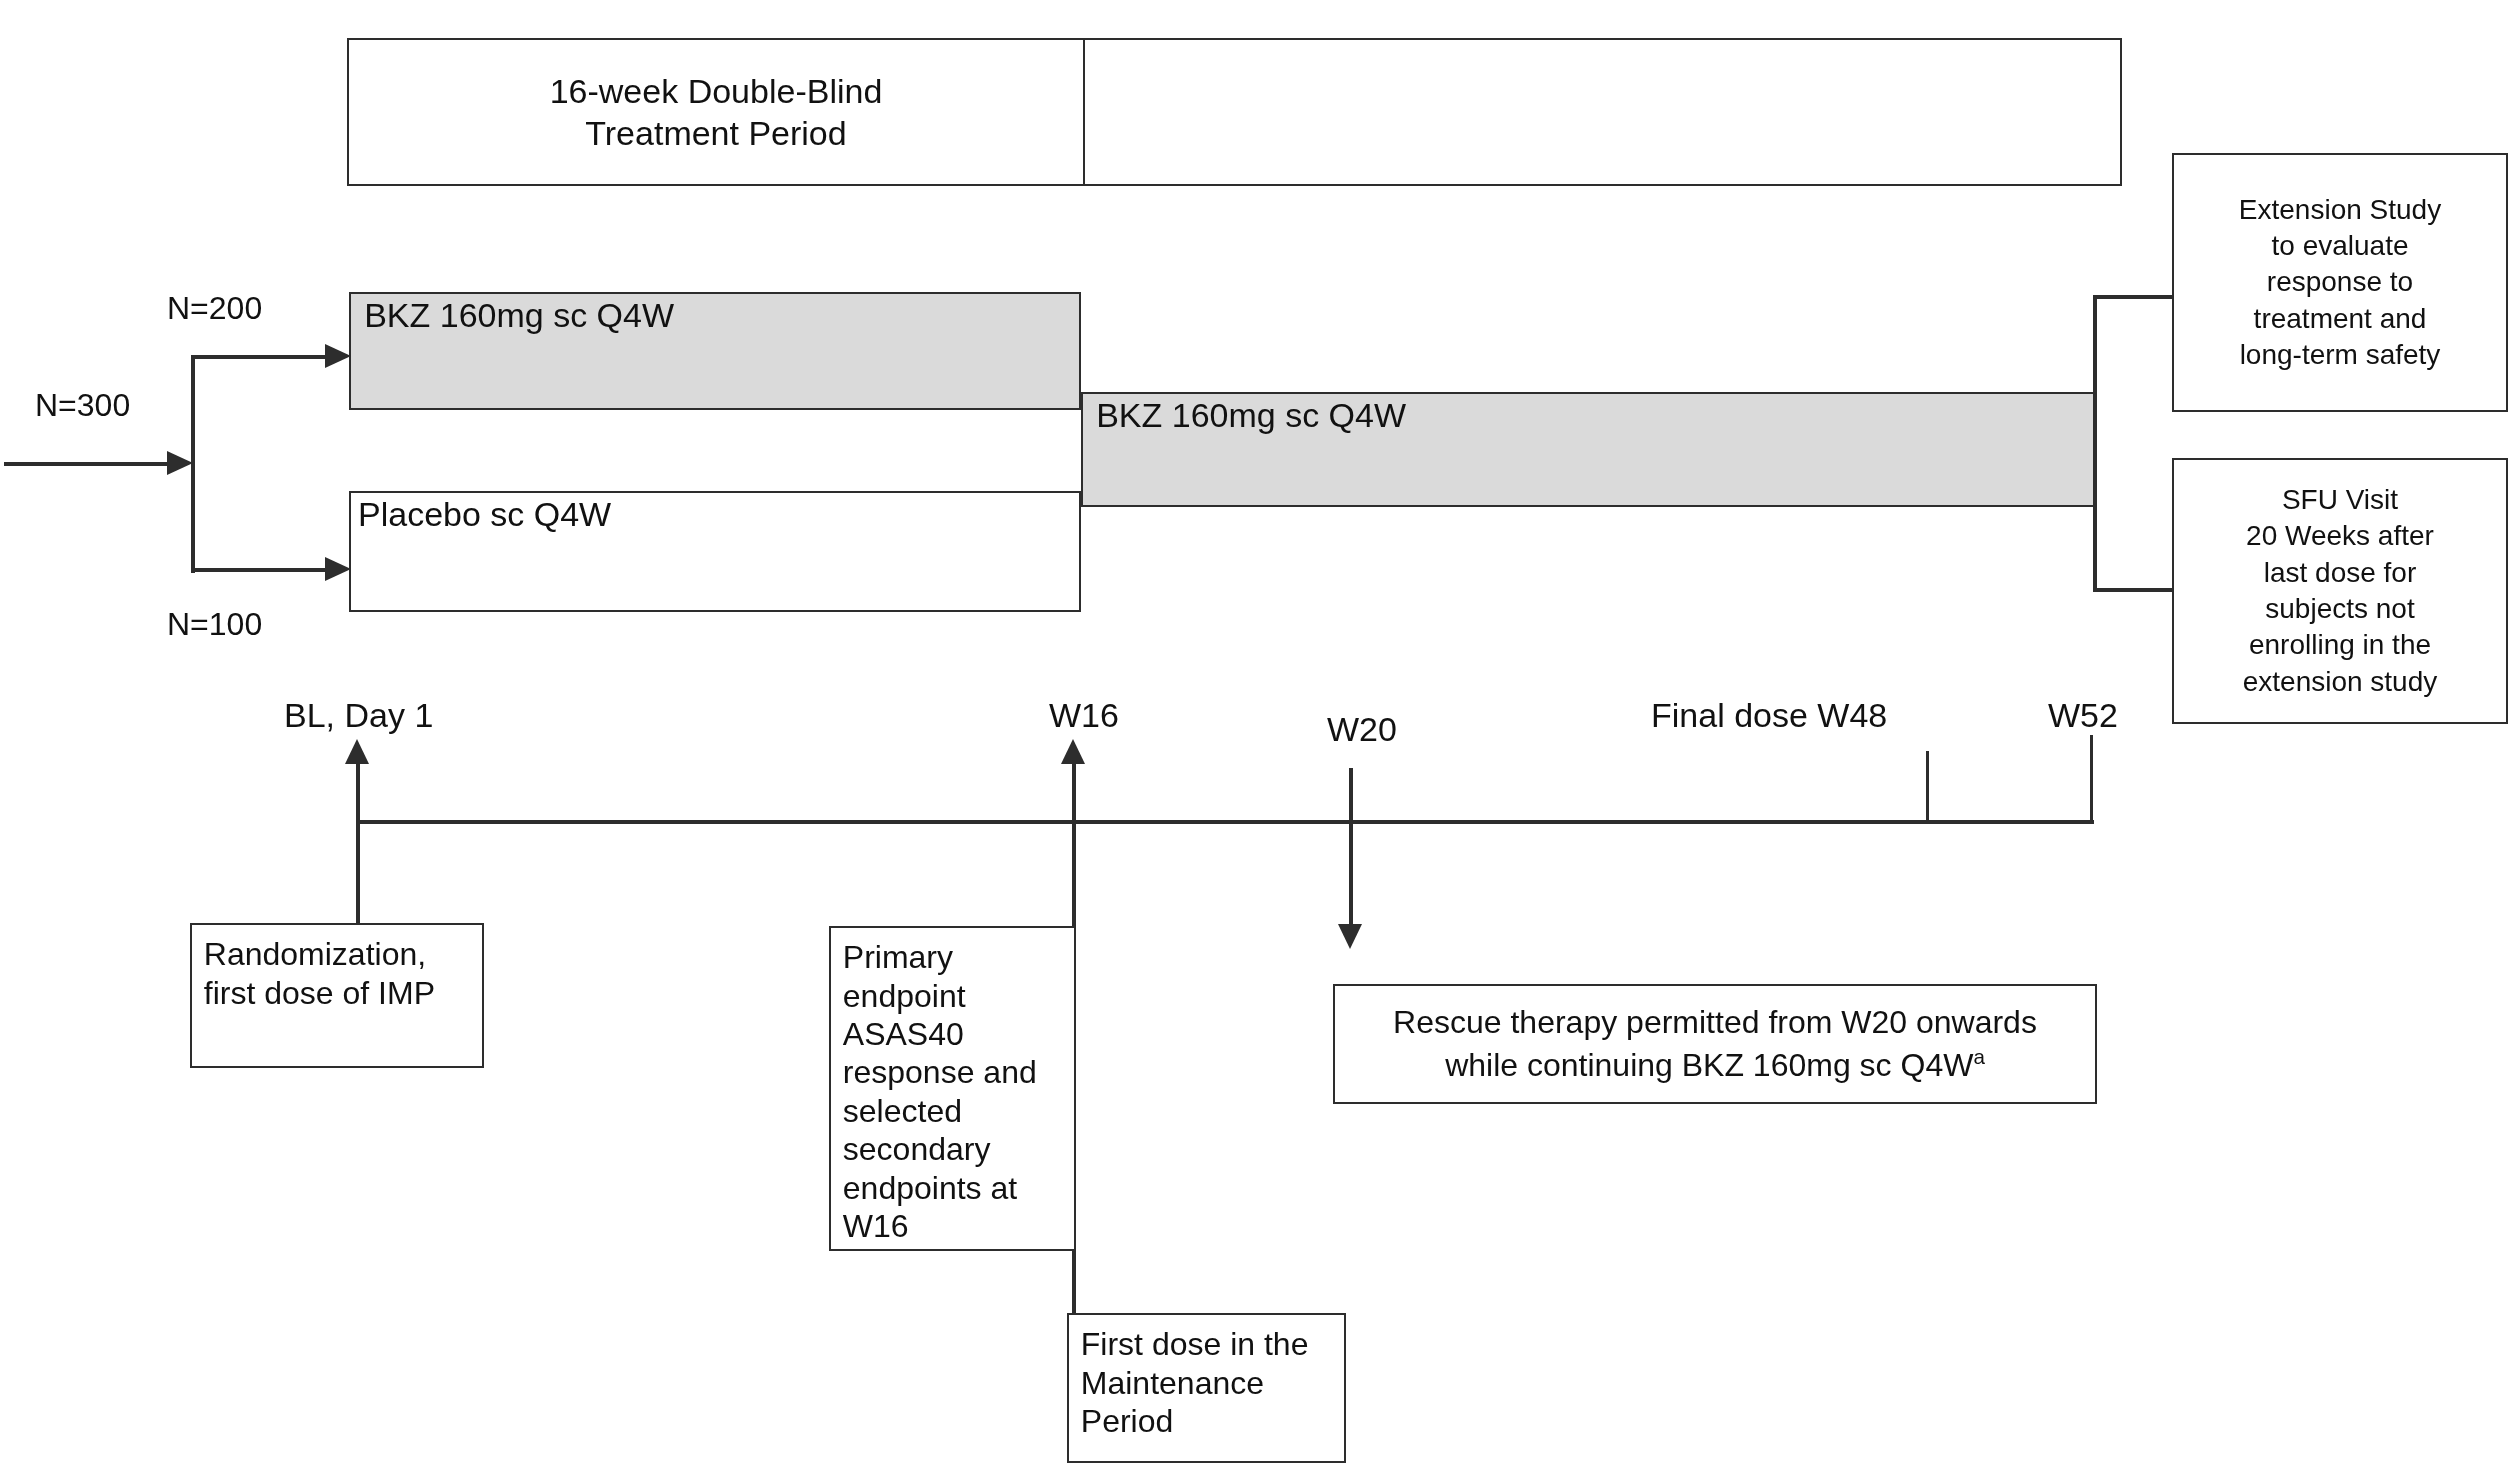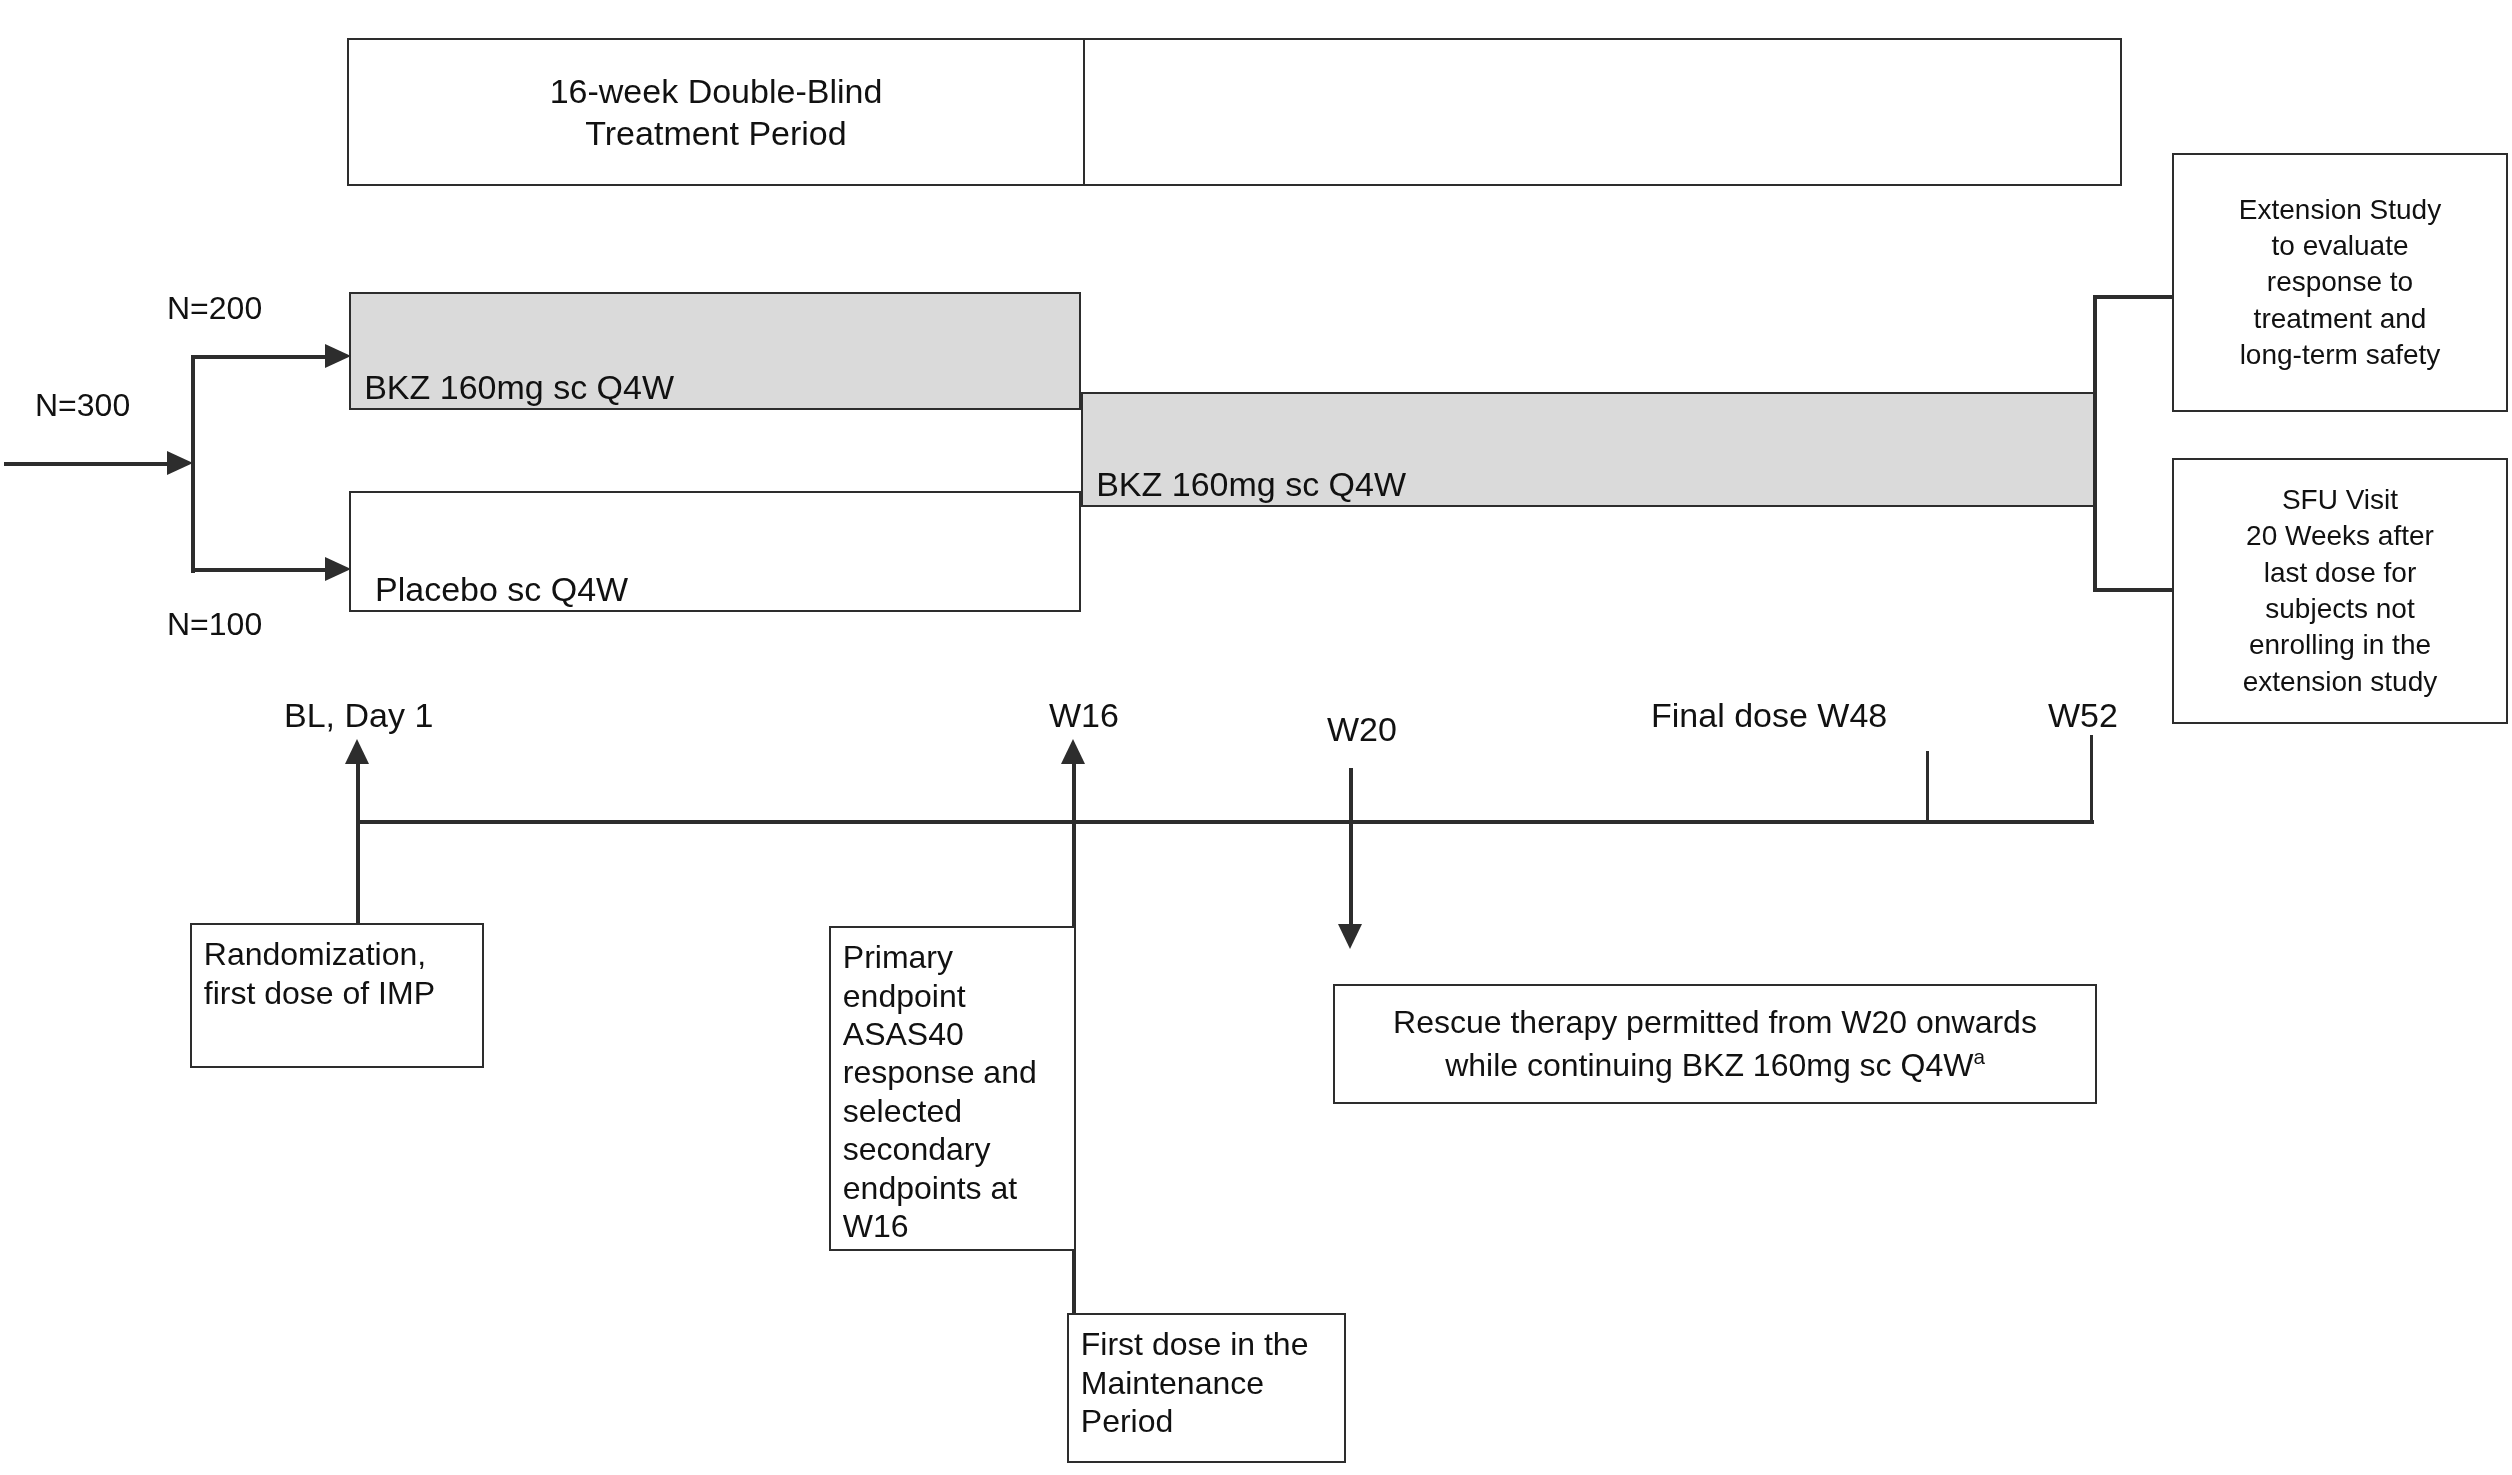--- a/index.html
+++ b/index.html
@@ -9,21 +9,21 @@
   }
   .box{
     position:absolute; box-sizing:border-box; background:#ffffff;
     border:2.9px solid #2d2d2d;
   }
   .gray{ background:#dadada; }
   .hline,.vline{ position:absolute; background:#2d2d2d; }
   .txt{ font-size:28px; line-height:1.25; }
   .pre{ white-space:pre-line; }
   .center{ display:flex; align-items:center; justify-content:center; text-align:center; }
-  .vcenter{ display:flex; align-items:flex-end; }
+  .vcenter{ display:flex; align-items:flex-start; }
   .label{ position:absolute; font-size:32px; line-height:1.1; white-space:nowrap; }
   .tl-label{ position:absolute; font-size:34px; font-weight:normal; white-space:nowrap; }
   .note{ font-size:32px; line-height:1.2; }
   .arr{ position:absolute; width:0; height:0; }
   .arr-right{ border-top:12.5px solid transparent; border-bottom:12.5px solid transparent; border-left:26.4px solid #2d2d2d; }
   .arr-up{ border-left:12.5px solid transparent; border-right:12.5px solid transparent; border-bottom:25px solid #2d2d2d; }
   .arr-down{ border-left:12.5px solid transparent; border-right:12.5px solid transparent; border-top:25px solid #2d2d2d; }
   .sup{ font-size:20.6px; vertical-align:super; line-height:0; }
   .pad{ padding:10.3px 11.8px; }
 </style>
@@ -54,21 +54,21 @@
   <div class="arr arr-right" style="left:325px; top:557px;"></div>
 
   <div class="box gray vcenter txt" style="left:349px; top:292px; width:732px; height:118px; padding-left:13.2px; font-size:34px;">
     <span>BKZ 160mg sc Q4W</span>
   </div>
 
   <div class="box gray vcenter txt" style="left:1081px; top:392px; width:1014px; height:115px; padding-left:13.2px; font-size:34px;">
     <span>BKZ 160mg sc Q4W</span>
   </div>
 
-  <div class="box vcenter txt" style="left:349px; top:491px; width:732px; height:121px; padding-left:24px; font-size:34px;">
+  <div class="box vcenter txt" style="left:349px; top:491px; width:732px; height:121px; padding-left:7px; font-size:34px;">
     <span>Placebo sc Q4W</span>
   </div>
 
   <div class="vline" style="left:2093px; top:295px; width:3.7px; height:297px;"></div>
   <div class="hline" style="left:2093px; top:295px; width:82px; height:3.7px;"></div>
   <div class="hline" style="left:2093px; top:588px; width:82px; height:3.7px;"></div>
 
   <div class="box center txt" style="left:2172px; top:153px; width:336px; height:259px; line-height:1.3;">
     <span class="pre">Extension Study
 to evaluate

